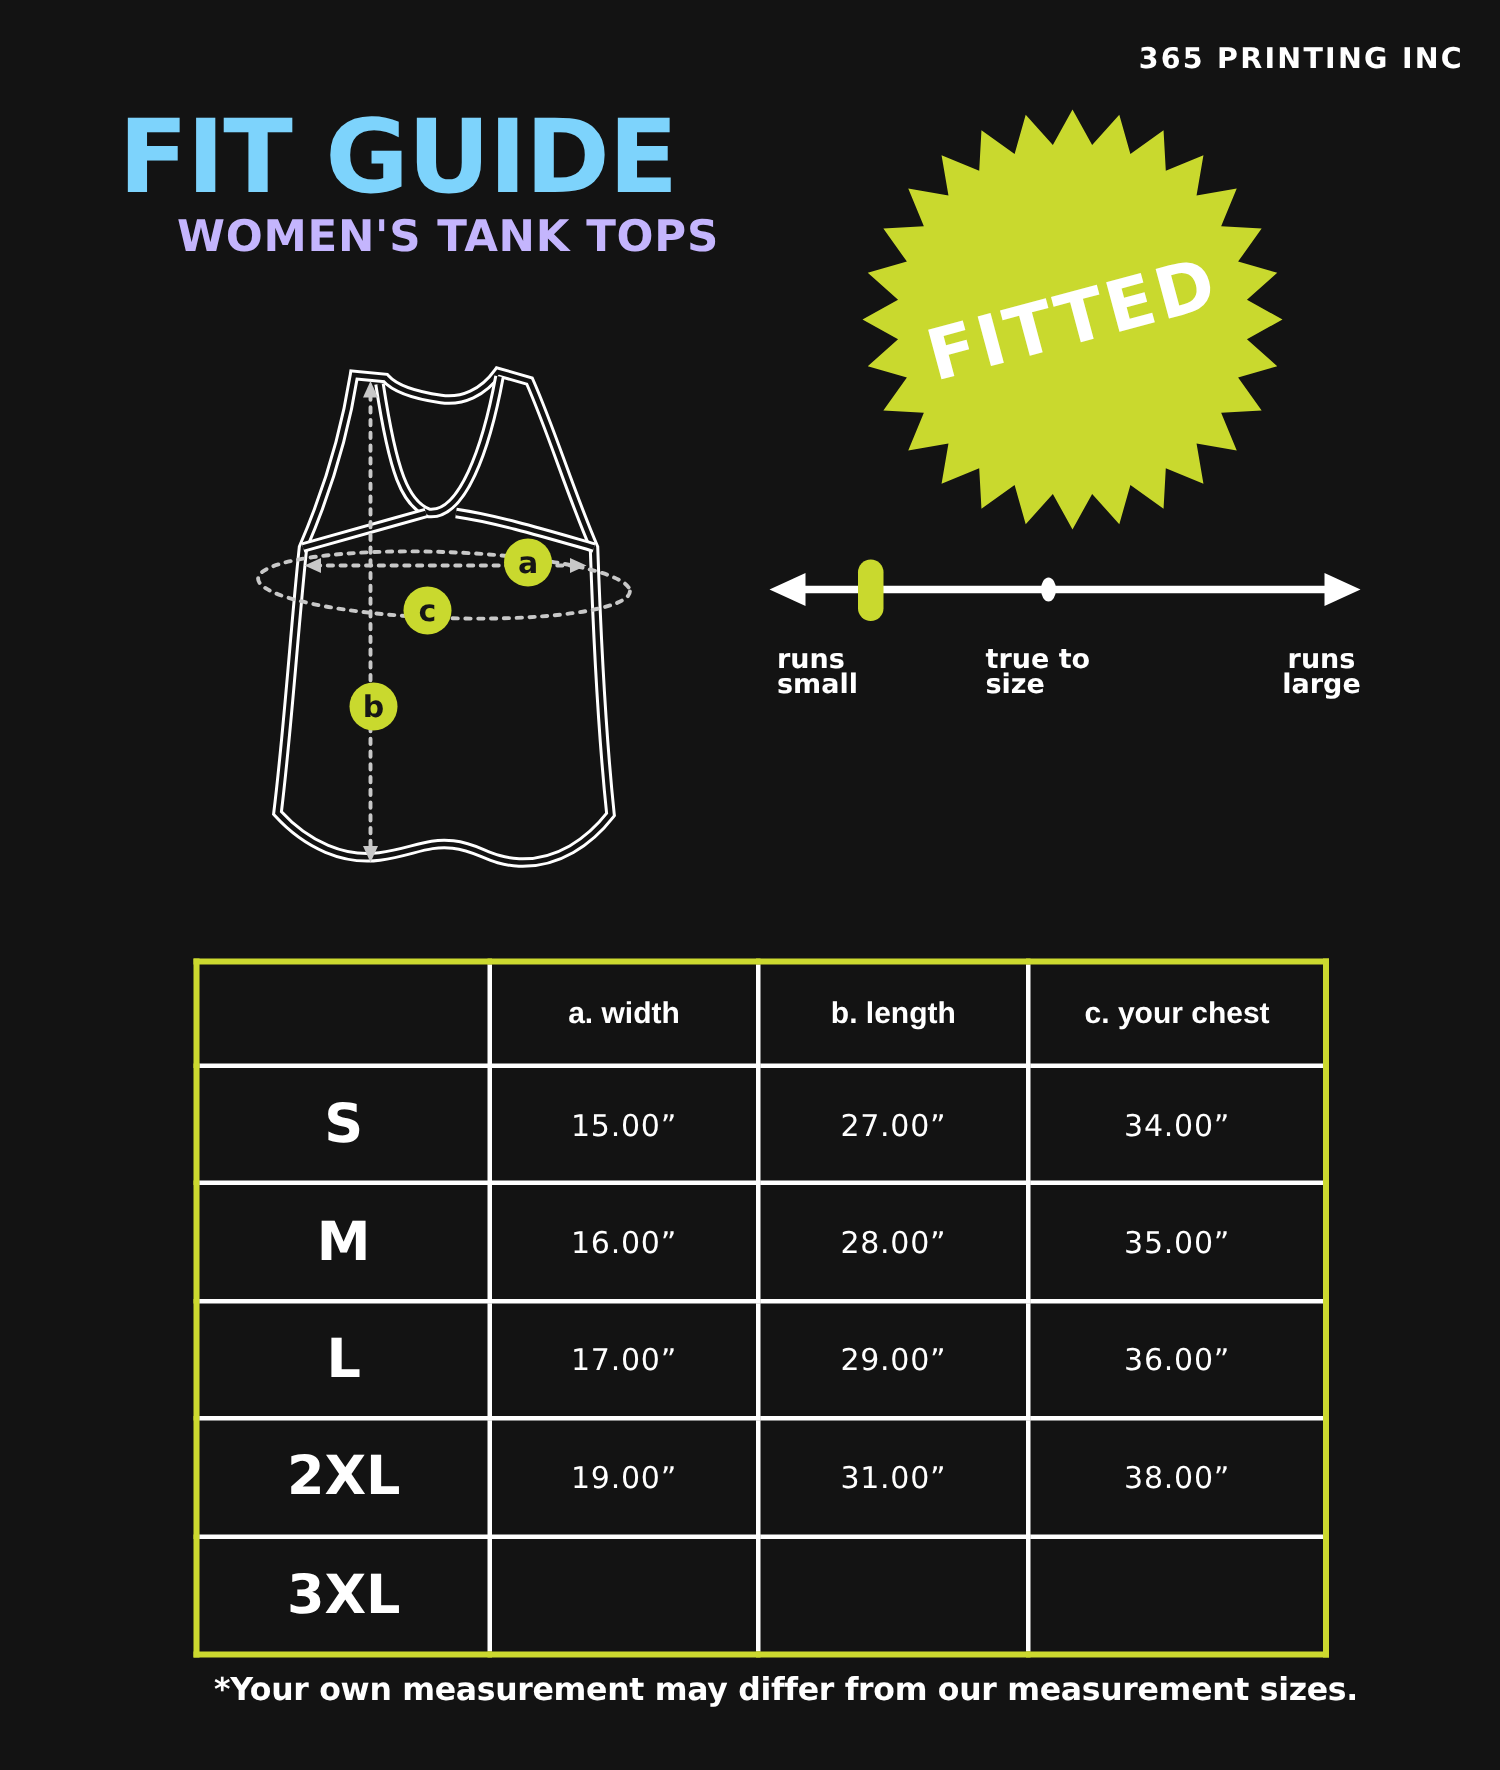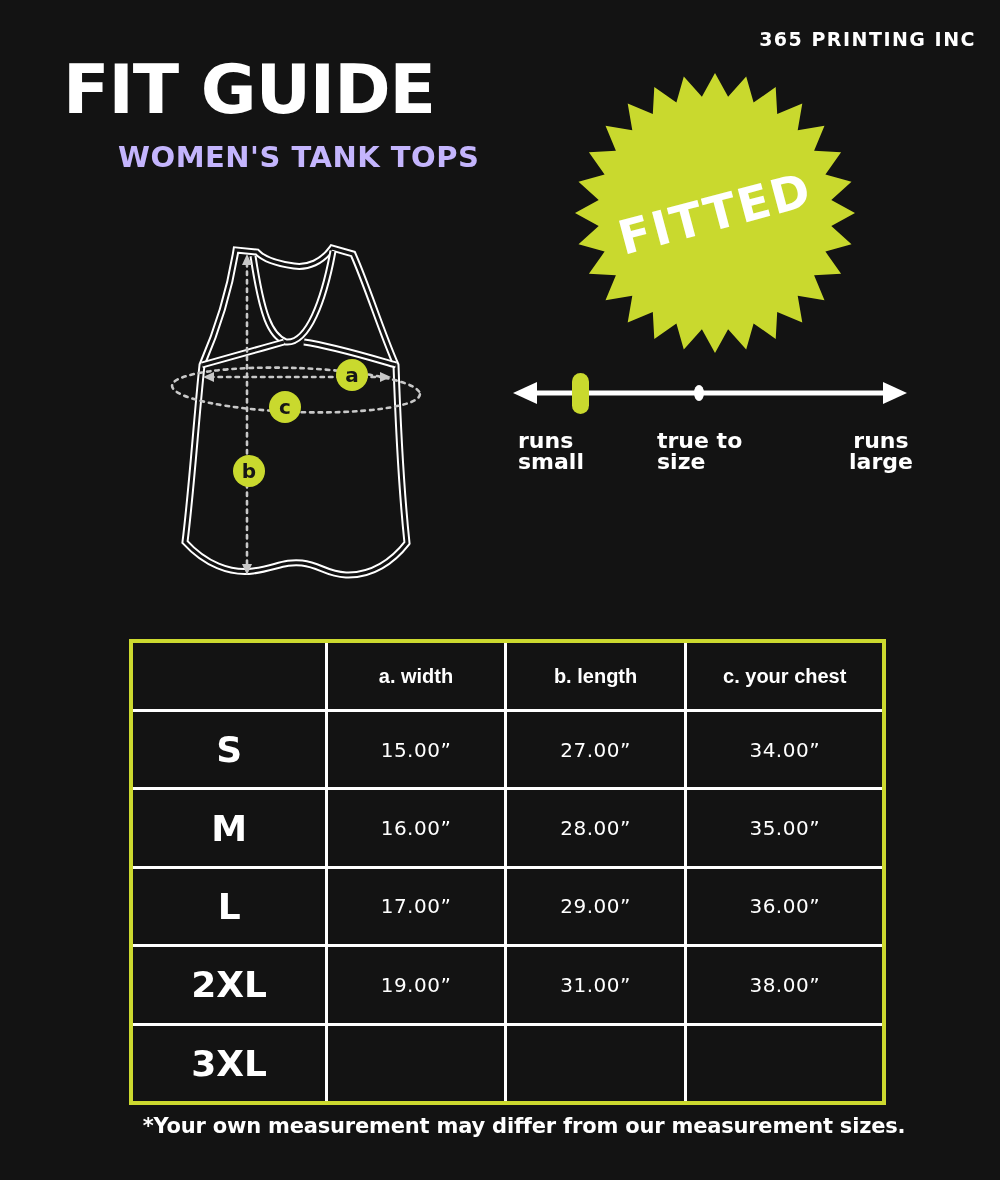--- a/index.html
+++ b/index.html
@@ -2,36 +2,36 @@
 <html><head>
 <meta charset="utf-8">
 <style>
   html,body{margin:0;padding:0;background:#131313;}
   .stage{position:relative;width:1000px;height:1180px;background:#131313;overflow:hidden;
          font-family:"DejaVu Sans",sans-serif;color:#fff;}
 
   .brand{position:absolute;top:28px;right:24px;font-size:19px;font-weight:bold;
          letter-spacing:1.5px;color:#fff;text-align:right;}
 
-  .title{position:absolute;left:63px;top:56px;margin:0;font-size:68px;font-weight:800;
-         letter-spacing:-1px;color:#ffffff;line-height:1.0;}
+  .title{position:absolute;left:63px;top:56px;margin:16px;font-size:68px;font-weight:800;
+         letter-spacing:-1px;color:#7dd3fc;line-height:1.0;}
   .subtitle{position:absolute;left:118px;top:140px;font-size:29px;font-weight:bold;
          letter-spacing:0.5px;color:#c4b5fd;}
 
   .tank-wrap{position:absolute;left:150px;top:230px;width:300px;height:360px;}
 
   .badge{position:absolute;left:573px;top:71px;width:284px;height:284px;}
   .badge svg{position:absolute;left:0;top:0;}
   .badge-label{position:absolute;left:0;top:0;width:284px;height:284px;display:flex;
          align-items:center;justify-content:center;transform:rotate(-15deg);
          font-size:47px;font-weight:800;letter-spacing:2px;color:#fff;}
 
   .scale{position:absolute;left:505px;top:365px;width:410px;height:115px;}
   .scale svg{position:absolute;left:0;top:0;}
-  .scale-label{position:absolute;top:66px;font-size:22px;font-weight:bold;line-height:0.95;
+  .scale-label{position:absolute;top:66px;font-size:18px;font-weight:bold;line-height:0.95;
          color:#fff;}
   .scale-label span{display:block;}
   .scale-label.left{left:13px;text-align:left;}
   .scale-label.center{left:152px;width:100px;}
   .scale-label.right{left:326px;width:100px;text-align:center;}
 
   table.size-table{position:absolute;left:129px;top:639px;width:757px;height:466px;
          border-collapse:collapse;table-layout:fixed;}
   table.size-table,table.size-table td,table.size-table th{border:3px solid #fff;}
   table.size-table{border:4px solid #ccd92f;}

